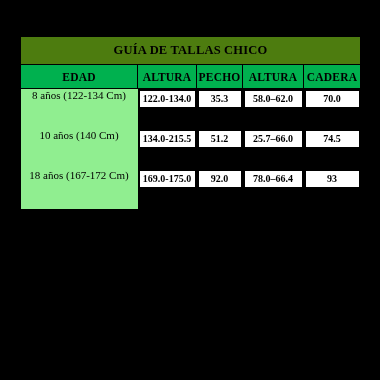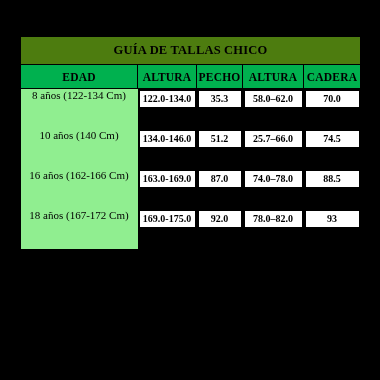--- a/index.html
+++ b/index.html
@@ -135,61 +135,46 @@
           <div class="value-box">58.0–62.0</div>
         </td>
       <td class="value-cell">
           <div class="value-box">70.0</div>
         </td>
     </tr>
 
     <tr class="data-row">
       <td class="age-cell">10 años (140 Cm)</td>
       <td class="value-cell">
-          <div class="value-box">134.0-146.0</div>
+          <div class="value-box">134.0-215.5</div>
         </td>
       <td class="value-cell">
           <div class="value-box">51.2</div>
         </td>
       <td class="value-cell">
           <div class="value-box">25.7–66.0</div>
         </td>
       <td class="value-cell">
           <div class="value-box">74.5</div>
         </td>
     </tr>
 
 
 
-    <tr class="data-row">
-      <td class="age-cell">16 años (162-166 Cm)</td>
-      <td class="value-cell">
-          <div class="value-box">163.0-169.0</div>
-        </td>
-      <td class="value-cell">
-          <div class="value-box">87.0</div>
-        </td>
-      <td class="value-cell">
-          <div class="value-box">74.0–78.0</div>
-        </td>
-      <td class="value-cell">
-          <div class="value-box">88.5</div>
-        </td>
-    </tr>
 
     <tr class="data-row">
       <td class="age-cell">18 años (167-172 Cm)</td>
       <td class="value-cell">
           <div class="value-box">169.0-175.0</div>
         </td>
       <td class="value-cell">
           <div class="value-box">92.0</div>
         </td>
       <td class="value-cell">
-          <div class="value-box">78.0–82.0</div>
+          <div class="value-box">78.0–66.4</div>
         </td>
       <td class="value-cell">
           <div class="value-box">93</div>
         </td>
     </tr>
 
   </tbody>
 </table>
 
 </body></html>

